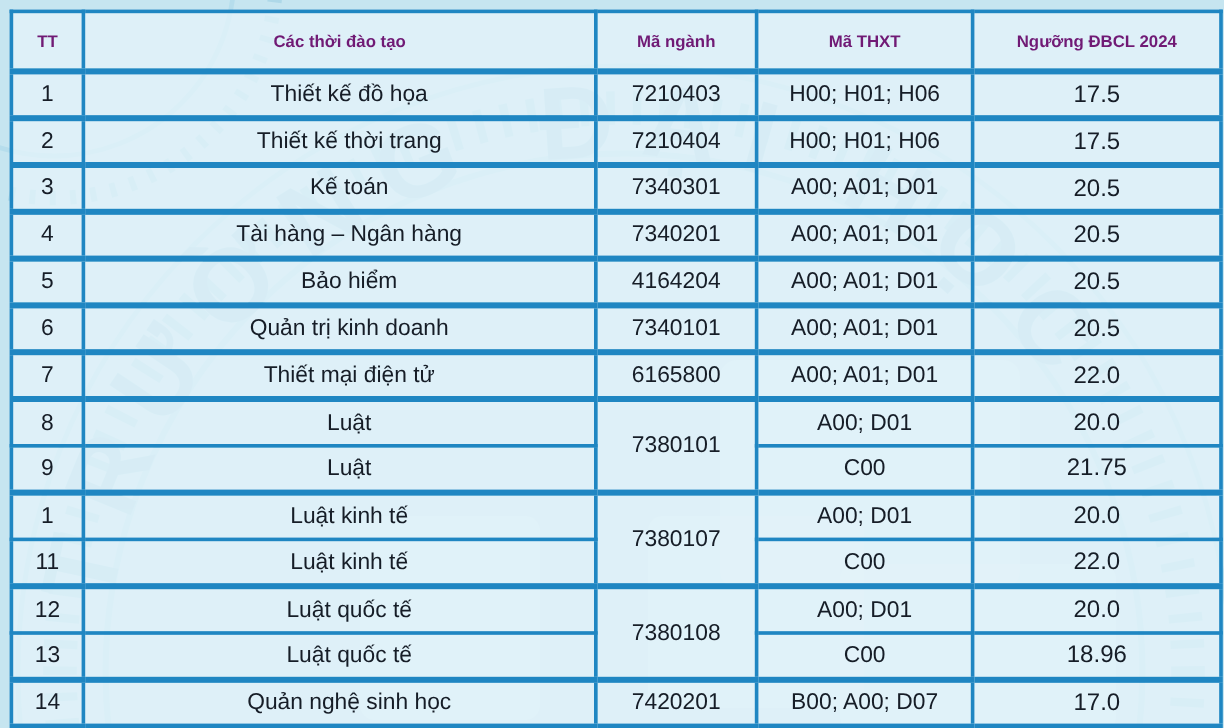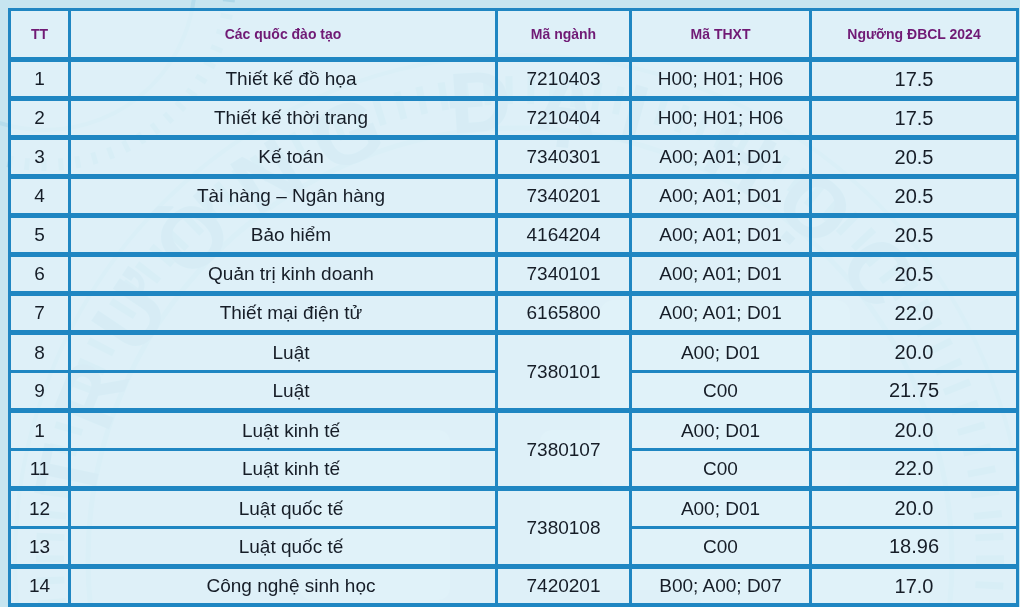--- a/index.html
+++ b/index.html
@@ -78,21 +78,21 @@
     <colgroup>
       <col style="width:60px">
         <col style="width:427px">
         <col style="width:134px">
       <col style="width:180px">
         <col style="width:207px">
     </colgroup>
     <thead>
       <tr>
         <th>TT</th>
-        <th>Các quốc đào tạo</th>
+        <th>Các thời đào tạo</th>
         <th>Mã ngành</th>
         <th>Mã THXT</th>
         <th>Ngưỡng ĐBCL 2024</th>
       </tr>
     </thead>
     <tbody>
       <tr class="grp">
         <td class="c-tt">1</td>
         <td class="c-nganh">Thiết kế đồ họa</td>
         <td class="c-code">7210403</td>
@@ -175,21 +175,21 @@
         <td class="c-nguong">20.0</td>
       </tr>
       <tr class="sub">
         <td class="c-tt">13</td>
         <td class="c-nganh">Luật quốc tế</td>
         <td class="c-thxt">C00</td>
         <td class="c-nguong">18.96</td>
       </tr>
       <tr class="grp">
         <td class="c-tt">14</td>
-        <td class="c-nganh">Công nghệ sinh học</td>
+        <td class="c-nganh">Quản nghệ sinh học</td>
         <td class="c-code">7420201</td>
         <td class="c-thxt">B00; A00; D07</td>
         <td class="c-nguong">17.0</td>
       </tr>
       <tr class="partial">
         <td></td>
         <td></td>
         <td></td>
         <td></td>
         <td></td>

